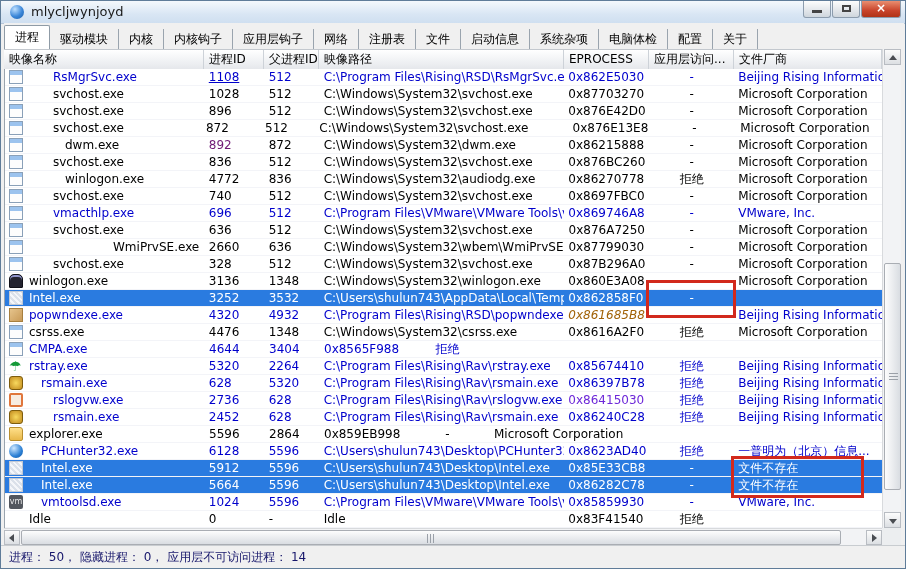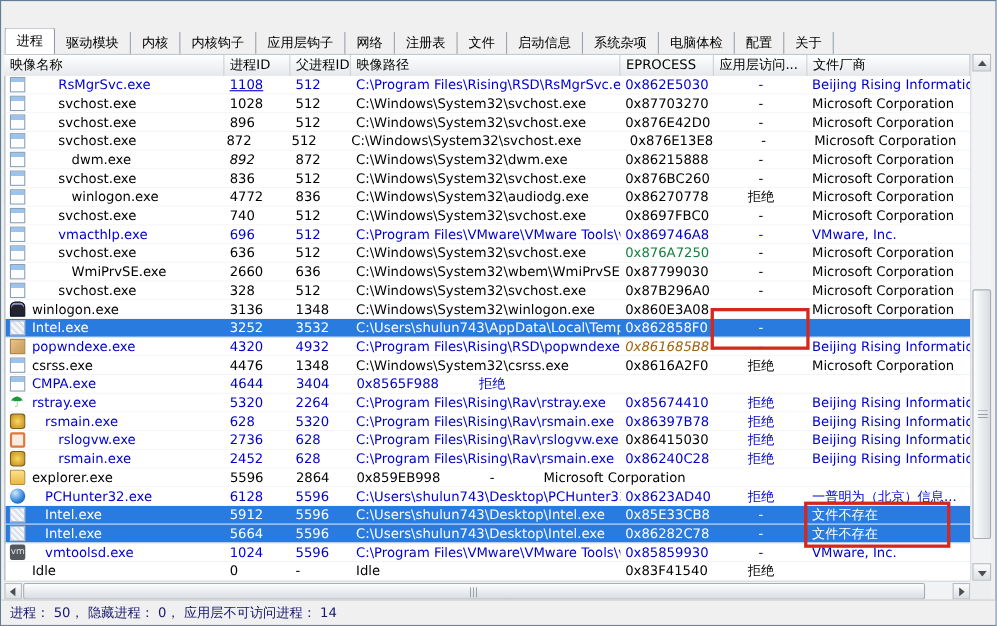--- a/index.html
+++ b/index.html
@@ -79,20 +79,35 @@
   
   .annot{position:absolute;border:3px solid #d2291c;pointer-events:none;z-index:8;box-sizing:border-box;}
   .annot.b1{left:645px;top:279px;width:90px;height:38px;}
   .annot.b2{left:730px;top:455px;width:133px;height:42px;}
 </style>
 </head>
 <body>
 
 <div class="app">
 
+  <div class="titlebar">
+    <div class="title-icon"></div>
+    <div class="title-text">mlycljwynjoyd</div>
+    <div class="winbtns">
+      <div class="winbtn">
+          <span class="glyph-min"></span>
+        </div>
+      <div class="winbtn">
+          <span class="glyph-max"></span>
+        </div>
+      <div class="winbtn close">
+          <span class="glyph-close">×</span>
+        </div>
+    </div>
+  </div>
 
   <div class="tabbar">
       <div class="tab active">进程</div>
       <div class="tab">驱动模块</div>
       <div class="tab">内核</div>
       <div class="tab">内核钩子</div>
       <div class="tab">应用层钩子</div>
       <div class="tab">网络</div>
       <div class="tab">注册表</div>
       <div class="tab">文件</div>
@@ -145,21 +160,21 @@
         <div class="cell name" style="width: 200px;"><span class="icon icon-app-window"></span><span class="nm" style="padding-left: 48px; color: rgb(0, 0, 0);">svchost.exe</span></div>
         <div class="cell pid" style="width: 60px; color: rgb(0, 0, 0);">872</div>
         <div class="cell ppid" style="width: 55px; color: rgb(0, 0, 0);">512</div>
         <div class="cell path" style="width: 245px; color: rgb(0, 0, 0);">C:\Windows\System32\svchost.exe</div>
         <div class="cell eprocess" style="width: 85px; color: rgb(0, 0, 0); margin-left: 12px;">0x876E13E8</div>
         <div class="cell access" style="width: 85px; color: rgb(0, 0, 0);">-</div>
         <div class="cell vendor" style="width: 148px; color: rgb(0, 0, 0);">Microsoft Corporation</div>
       </div>
       <div class="row">
         <div class="cell name" style="width: 200px;"><span class="icon icon-app-window"></span><span class="nm" style="padding-left: 60px; color: rgb(0, 0, 0);">dwm.exe</span></div>
-        <div class="cell pid" style="width: 60px; color: #000000; font-style: italic;">892</div>
+        <div class="cell pid" style="width: 60px; color: #701a75;">892</div>
         <div class="cell ppid" style="width: 55px; color: rgb(0, 0, 0);">872</div>
         <div class="cell path" style="width: 245px; color: rgb(0, 0, 0);">C:\Windows\System32\dwm.exe</div>
         <div class="cell eprocess" style="width: 85px; color: rgb(0, 0, 0);">0x86215888</div>
         <div class="cell access" style="width: 85px; color: rgb(0, 0, 0);">-</div>
         <div class="cell vendor" style="width: 148px; color: rgb(0, 0, 0);">Microsoft Corporation</div>
       </div>
       <div class="row">
         <div class="cell name" style="width: 200px;"><span class="icon icon-app-window"></span><span class="nm" style="padding-left: 48px; color: rgb(0, 0, 0);">svchost.exe</span></div>
         <div class="cell pid" style="width: 60px; color: rgb(0, 0, 0);">836</div>
         <div class="cell ppid" style="width: 55px; color: rgb(0, 0, 0);">512</div>
@@ -193,26 +208,26 @@
         <div class="cell path" style="width: 245px; color: rgb(0, 0, 204);">C:\Program Files\VMware\VMware Tools\vma...</div>
         <div class="cell eprocess" style="width: 85px; color: rgb(0, 0, 204);">0x869746A8</div>
         <div class="cell access" style="width: 85px; color: rgb(0, 0, 204);">-</div>
         <div class="cell vendor" style="width: 148px; color: rgb(0, 0, 204);">VMware, Inc.</div>
       </div>
       <div class="row">
         <div class="cell name" style="width: 200px;"><span class="icon icon-app-window"></span><span class="nm" style="padding-left: 48px; color: rgb(0, 0, 0);">svchost.exe</span></div>
         <div class="cell pid" style="width: 60px; color: rgb(0, 0, 0);">636</div>
         <div class="cell ppid" style="width: 55px; color: rgb(0, 0, 0);">512</div>
         <div class="cell path" style="width: 245px; color: rgb(0, 0, 0);">C:\Windows\System32\svchost.exe</div>
-        <div class="cell eprocess" style="width: 85px; color: #15803d;">0x876A7250</div>
-        <div class="cell access" style="width: 85px; color: rgb(0, 0, 0);">-</div>
-        <div class="cell vendor" style="width: 148px; color: rgb(0, 0, 0);">Microsoft Corporation</div>
-      </div>
-      <div class="row">
-        <div class="cell name" style="width: 200px;"><span class="icon icon-app-window"></span><span class="nm" style="padding-left: 60px; color: rgb(0, 0, 0);">WmiPrvSE.exe</span></div>
+        <div class="cell eprocess" style="width: 85px; color: #000000; text-align: center;">0x876A7250</div>
+        <div class="cell access" style="width: 85px; color: rgb(0, 0, 0);">-</div>
+        <div class="cell vendor" style="width: 148px; color: rgb(0, 0, 0);">Microsoft Corporation</div>
+      </div>
+      <div class="row">
+        <div class="cell name" style="width: 200px; padding-left: 48px;"><span class="icon icon-app-window"></span><span class="nm" style="padding-left: 60px; color: rgb(0, 0, 0);">WmiPrvSE.exe</span></div>
         <div class="cell pid" style="width: 60px; color: rgb(0, 0, 0);">2660</div>
         <div class="cell ppid" style="width: 55px; color: rgb(0, 0, 0);">636</div>
         <div class="cell path" style="width: 245px; color: rgb(0, 0, 0);">C:\Windows\System32\wbem\WmiPrvSE.exe</div>
         <div class="cell eprocess" style="width: 85px; color: rgb(0, 0, 0);">0x87799030</div>
         <div class="cell access" style="width: 85px; color: rgb(0, 0, 0);">-</div>
         <div class="cell vendor" style="width: 148px; color: rgb(0, 0, 0);">Microsoft Corporation</div>
       </div>
       <div class="row">
         <div class="cell name" style="width: 200px;"><span class="icon icon-app-window"></span><span class="nm" style="padding-left: 48px; color: rgb(0, 0, 0);">svchost.exe</span></div>
         <div class="cell pid" style="width: 60px; color: rgb(0, 0, 0);">328</div>
@@ -282,21 +297,21 @@
         <div class="cell path" style="width: 245px; color: rgb(0, 0, 204);">C:\Program Files\Rising\Rav\rsmain.exe</div>
         <div class="cell eprocess" style="width: 85px; color: rgb(0, 0, 204);">0x86397B78</div>
         <div class="cell access" style="width: 85px; color: rgb(0, 0, 204);">拒绝</div>
         <div class="cell vendor" style="width: 148px; color: rgb(0, 0, 204);">Beijing Rising Information T.</div>
       </div>
       <div class="row">
         <div class="cell name" style="width: 200px;"><span class="icon icon-log-viewer"></span><span class="nm" style="padding-left: 48px; color: rgb(0, 0, 204);">rslogvw.exe</span></div>
         <div class="cell pid" style="width: 60px; color: rgb(0, 0, 204);">2736</div>
         <div class="cell ppid" style="width: 55px; color: rgb(0, 0, 204);">628</div>
         <div class="cell path" style="width: 245px; color: rgb(0, 0, 204);">C:\Program Files\Rising\Rav\rslogvw.exe</div>
-        <div class="cell eprocess" style="width: 85px; color: #000000;">0x86415030</div>
+        <div class="cell eprocess" style="width: 85px; color: #6d28d9;">0x86415030</div>
         <div class="cell access" style="width: 85px; color: rgb(0, 0, 204);">拒绝</div>
         <div class="cell vendor" style="width: 148px; color: rgb(0, 0, 204);">Beijing Rising Information T.</div>
       </div>
       <div class="row">
         <div class="cell name" style="width: 200px;"><span class="icon icon-lion-badge"></span><span class="nm" style="padding-left: 48px; color: rgb(0, 0, 204);">rsmain.exe</span></div>
         <div class="cell pid" style="width: 60px; color: rgb(0, 0, 204);">2452</div>
         <div class="cell ppid" style="width: 55px; color: rgb(0, 0, 204);">628</div>
         <div class="cell path" style="width: 245px; color: rgb(0, 0, 204);">C:\Program Files\Rising\Rav\rsmain.exe</div>
         <div class="cell eprocess" style="width: 85px; color: rgb(0, 0, 204);">0x86240C28</div>
         <div class="cell access" style="width: 85px; color: rgb(0, 0, 204);">拒绝</div>

